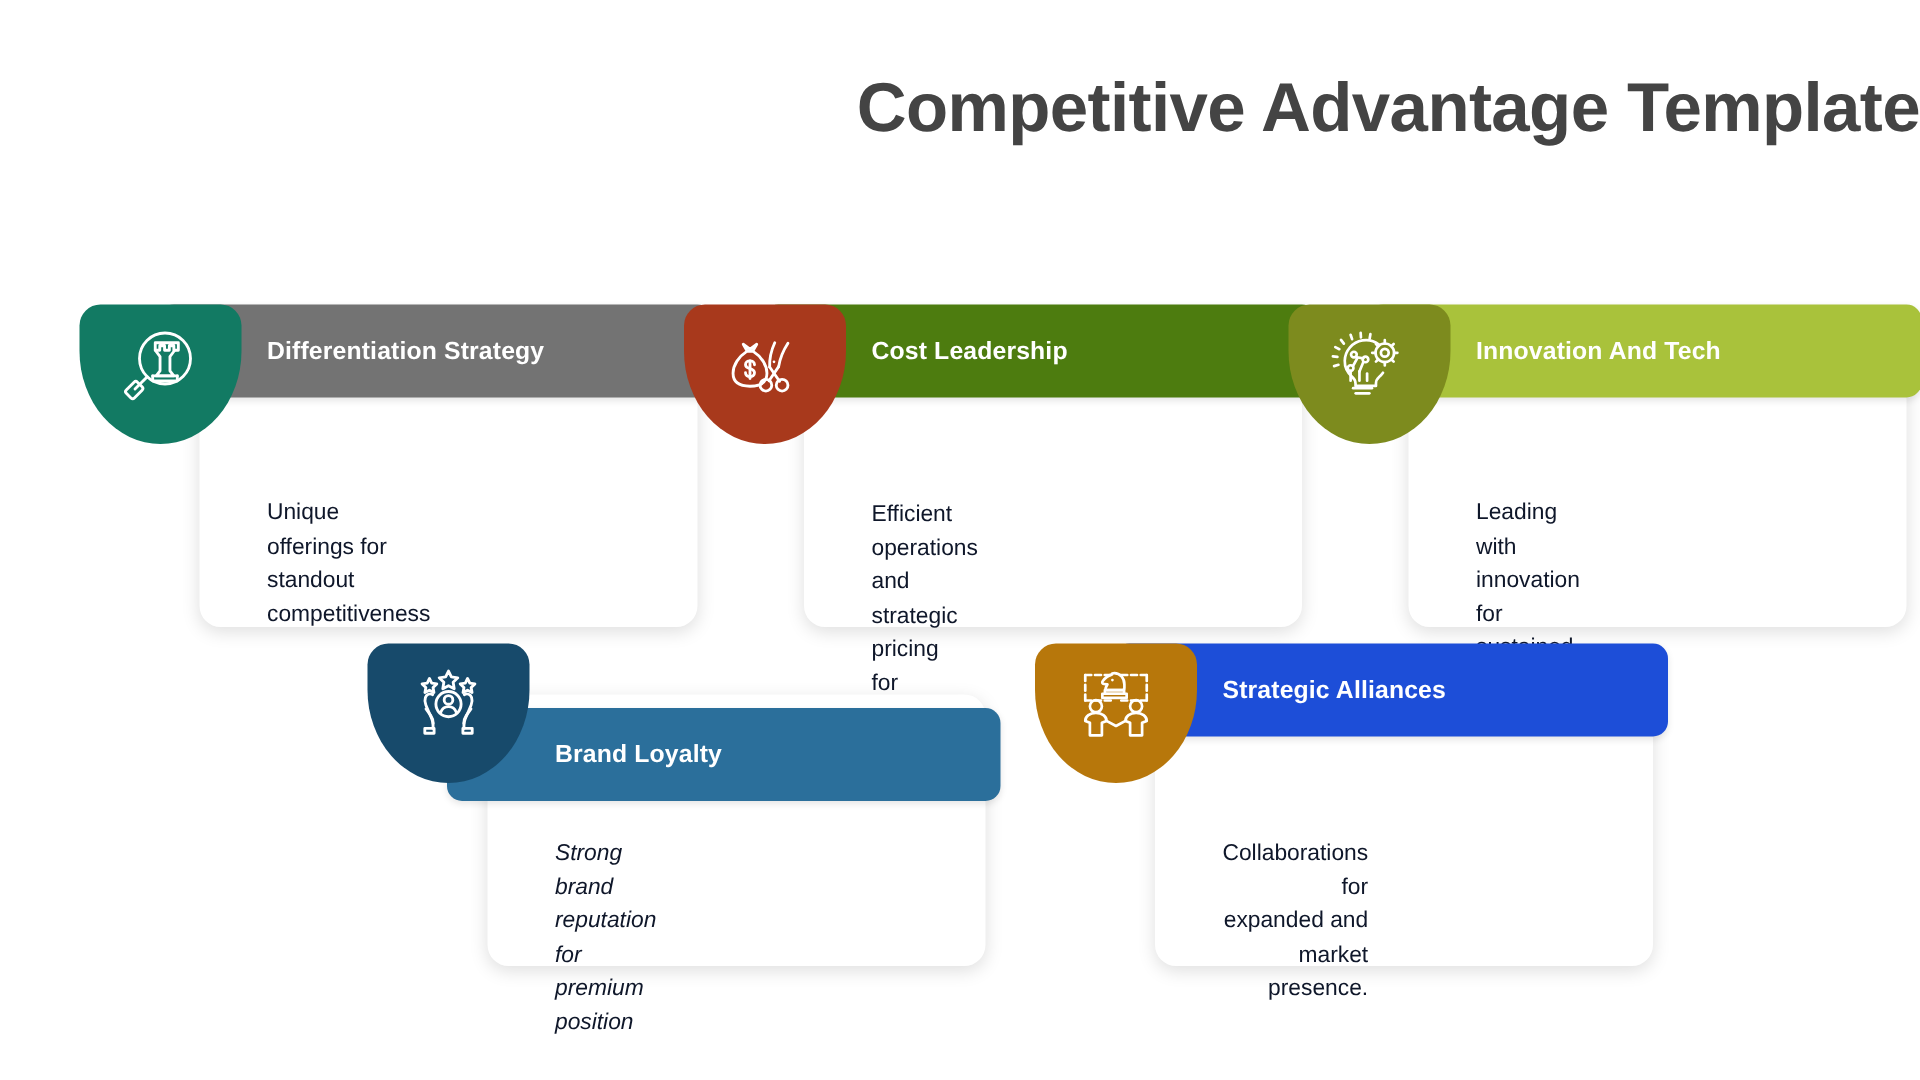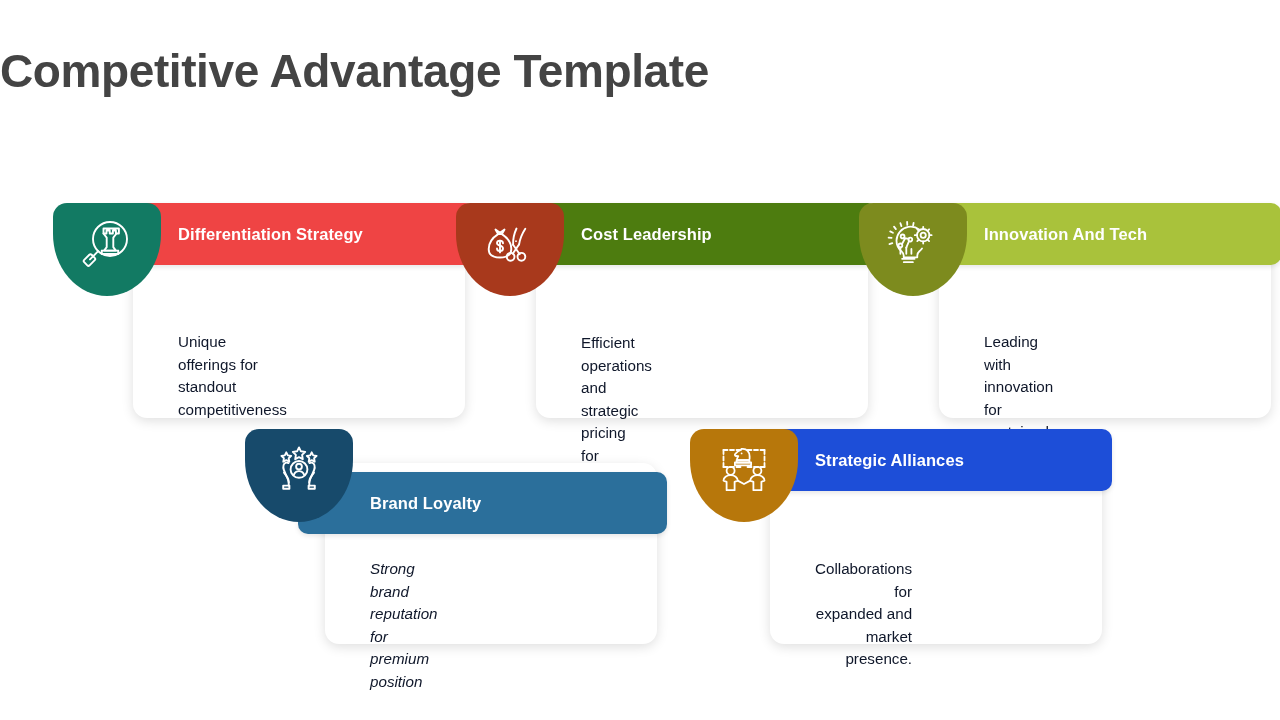--- a/index.html
+++ b/index.html
@@ -17,21 +17,21 @@
     position: relative;
     width: 1280px;
     height: 720px;
     background: #ffffff;
   }
   .slide-title {
     position: absolute;
     top: 44px;
     left: 0;
     width: 1280px;
-    text-align: left;
+    text-align: right;
     font-size: 46px;
     font-weight: bold;
     color: #444444;
     letter-spacing: -0.4px;
     font-family: "Liberation Sans", sans-serif;
   }
 
   
   .card {
     position: absolute;
@@ -92,21 +92,21 @@
 </style>
 </head>
 <body>
 
 <div class="slide">
 
   <div class="slide-title">Competitive Advantage Template</div>
 
   <div class="card" style="left:53px; top:203px;">
     <div class="card-body" style="width:332px; height:181px;"></div>
-    <div class="card-head" style="width:369px; background:#ef4444;">
+    <div class="card-head" style="width:369px; background:#737373;">
       <span class="card-head-title">Differentiation Strategy</span>
     </div>
     <div class="shield" style="background:#127A63;">
       <span>
         <svg width="58" height="58" viewBox="0 0 58 58" fill="none" stroke="#ffffff" stroke-width="1.9" stroke-linecap="round" stroke-linejoin="round">
           <circle cx="32" cy="24" r="17"></circle>
           <line x1="20.2" y1="36.2" x2="12" y2="44.4"></line>
           <rect x="6.2" y="41.2" width="10.5" height="7.6" rx="1.6" transform="rotate(-45 11.5 45)"></rect>
           <path d="M25.5 13.5 v5 h3 v-3 h3.2 v3 h3.2 v-3 h3 v3 h3 v-5 z"></path>
           <path d="M25.5 18.5 l3.2 4.2 v9.5 l-2.6 3.4 h11.8 l-2.6 -3.4 v-9.5 l3.2 -4.2"></path>

